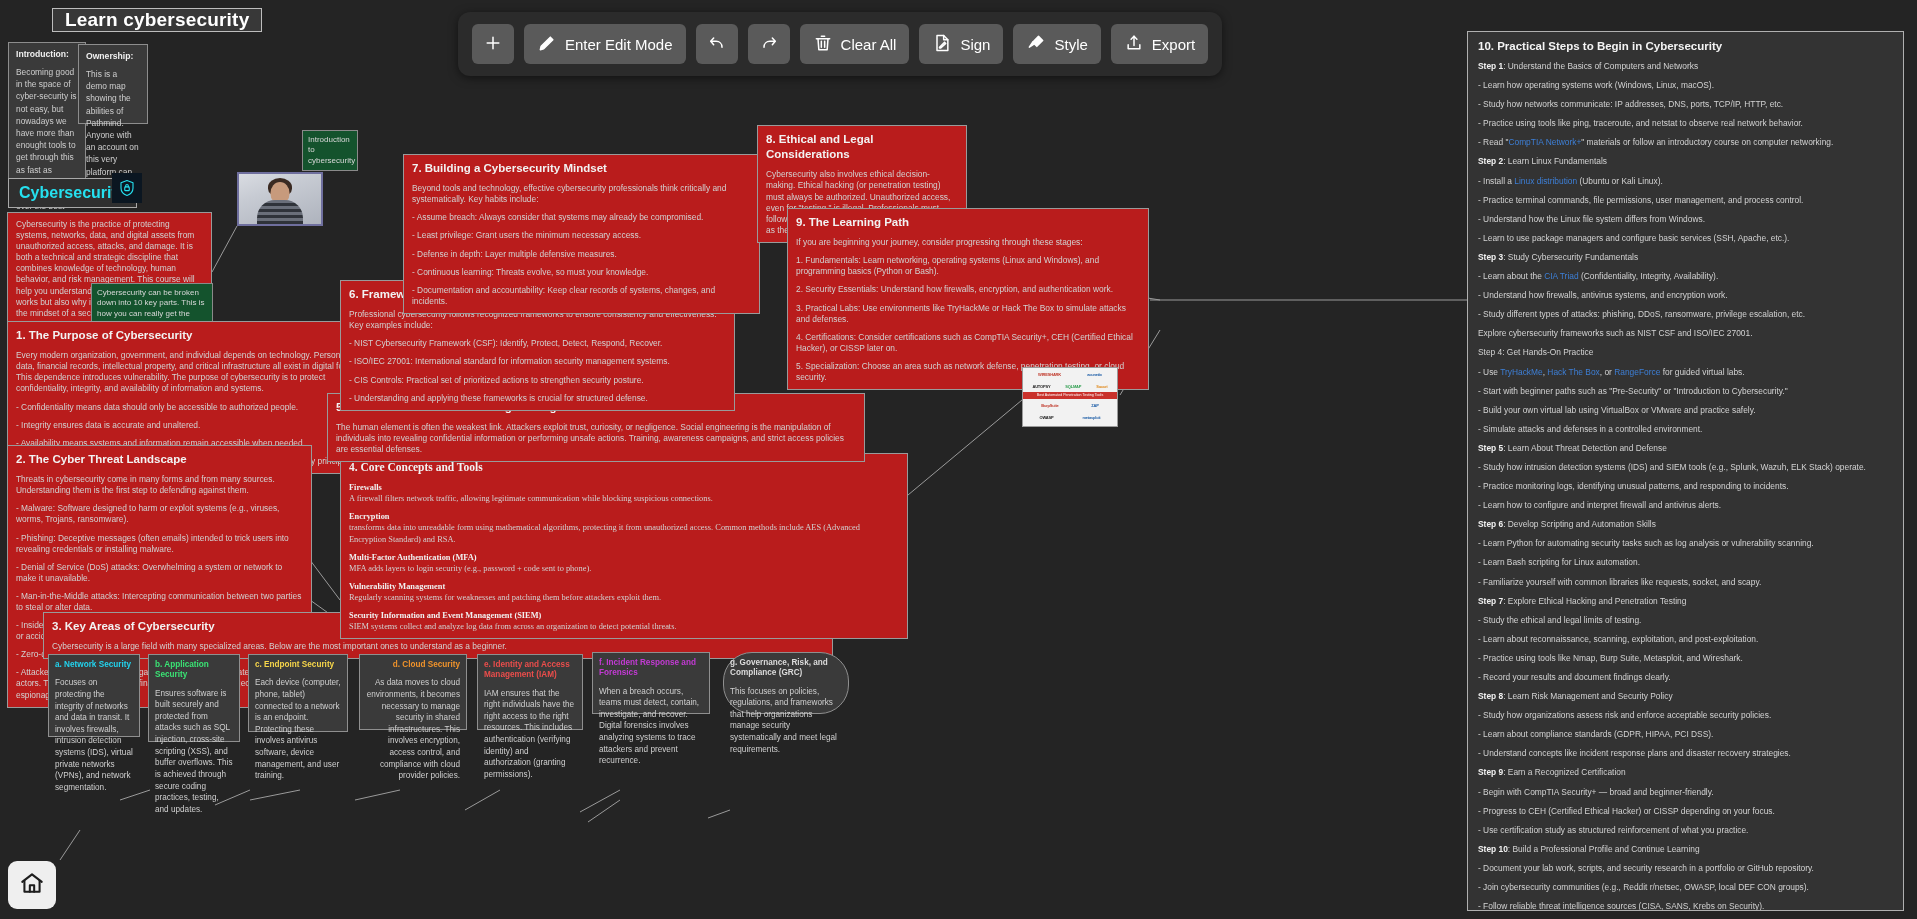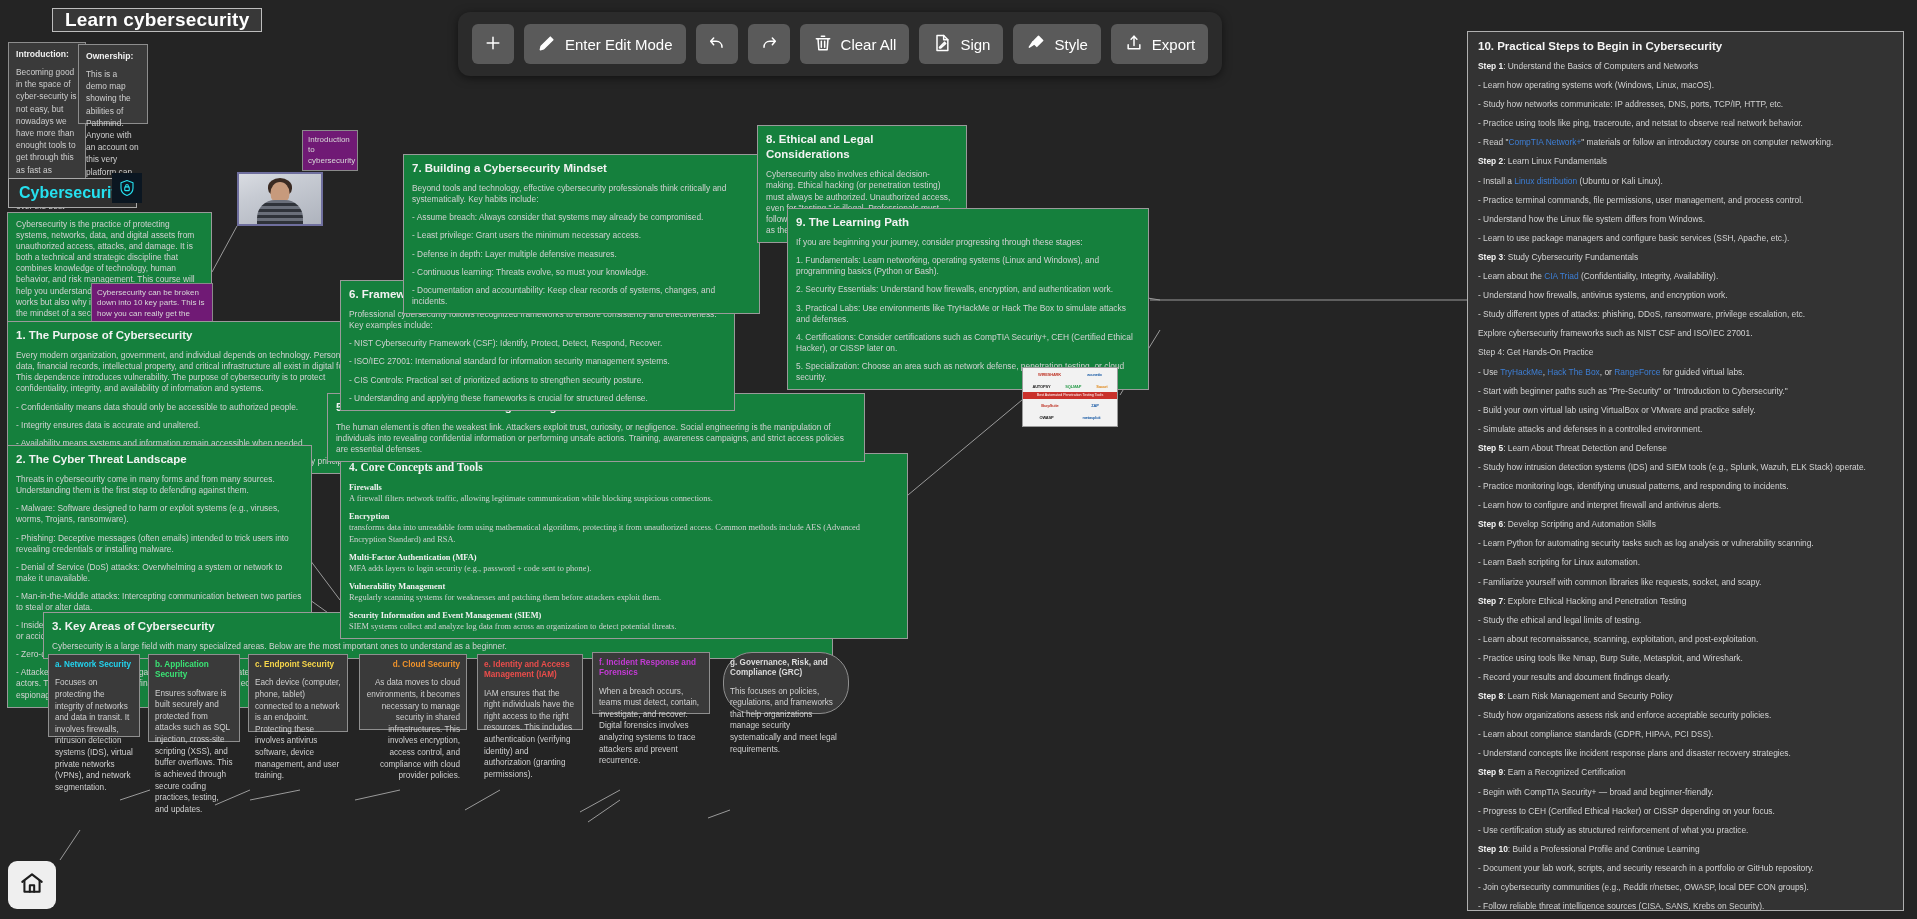--- a/index.html
+++ b/index.html
@@ -11,21 +11,21 @@
     color:#e8e8e8;
   }
   #canvas{ position:relative; width:1917px; height:919px; background:#242424; }
 
   
   #links{ position:absolute; inset:0; width:1917px; height:919px; pointer-events:none; z-index:1; }
 
   
   .node{
     position:absolute; z-index:3;
-    background:#15803d;
+    background:#b91c1c;
     border:1px solid #9a9a9a;
     color:#dcdcdc;
     padding:6px 8px;
     line-height:1.32;
   }
   .node h3{
     font-size:11.5px; font-weight:bold; color:#f2f2f2; margin-bottom:7px;
   }
   .node p{ font-size:8.4px; margin:0 0 7px 0; color:#d2d2d2; }
   .node p:last-child{ margin-bottom:0; }
@@ -76,21 +76,21 @@
     background:#3a2a22;
   }
   #portrait .body{
     position:absolute; left:50%; bottom:0; transform:translateX(-50%);
     width:46px; height:24px; border-radius:18px 18px 0 0;
     background:repeating-linear-gradient(180deg,#6a6f7a 0 3px,#2f333a 3px 6px);
   }
 
   
   .tip{
-    position:absolute; z-index:3; background:#701a75; border:1px solid #8a8a8a;
+    position:absolute; z-index:3; background:#14532d; border:1px solid #8a8a8a;
     font-size:8px; color:#d8d8d8; padding:4px 5px; line-height:1.3;
   }
 
   
   #toolbar{
     position:absolute; left:458px; top:12px; z-index:20;
     background:#2b2b2b; border-radius:12px;
     padding:12px 14px; display:flex; align-items:center; gap:10px;
     box-shadow:0 2px 10px rgba(0,0,0,.5);
   }

